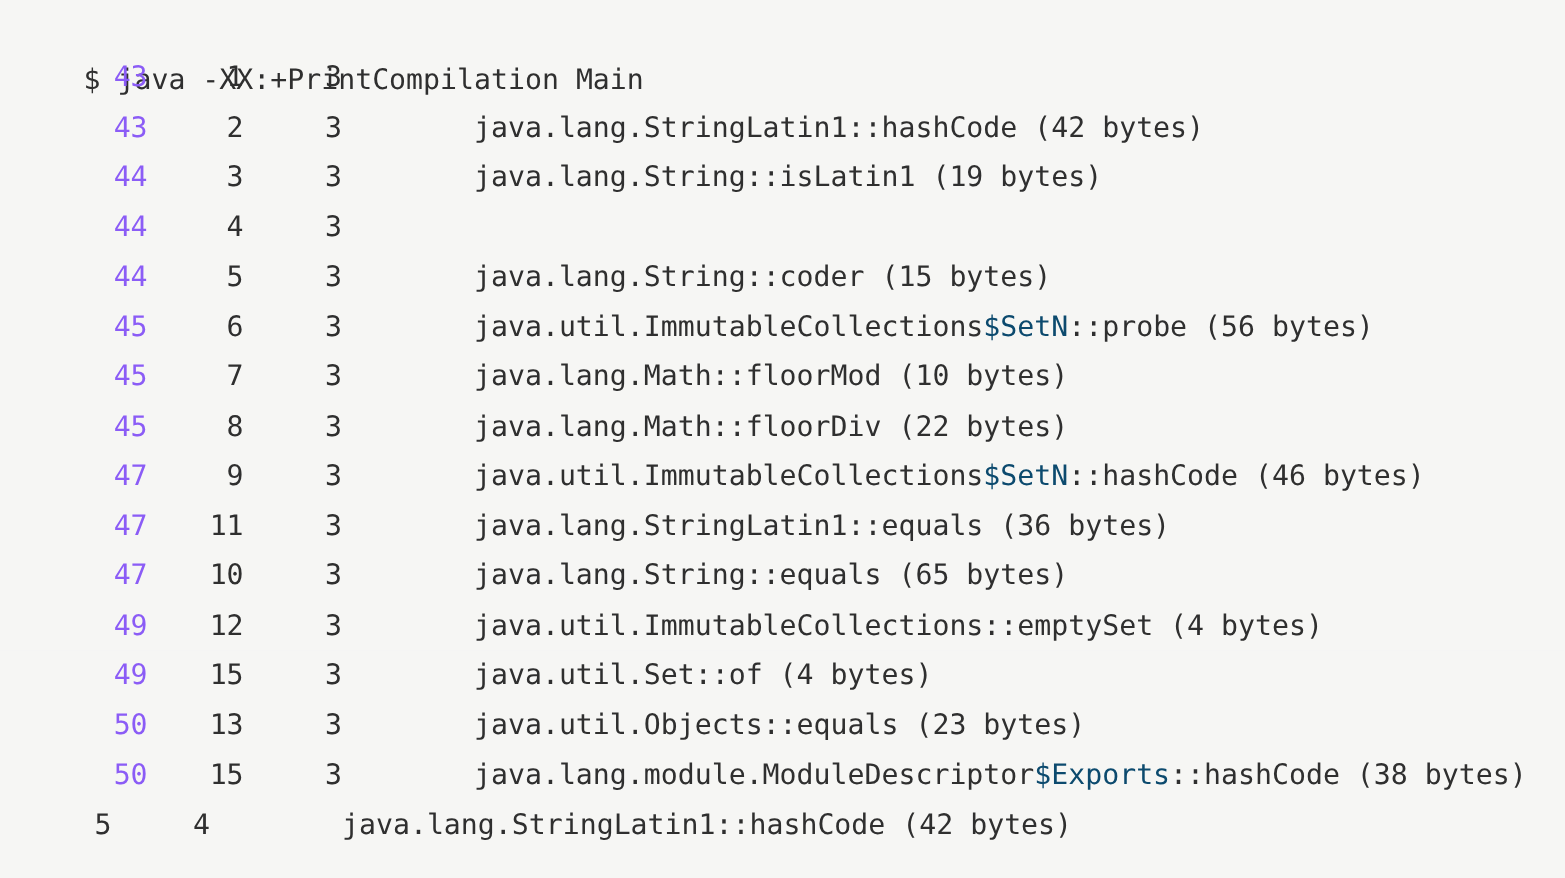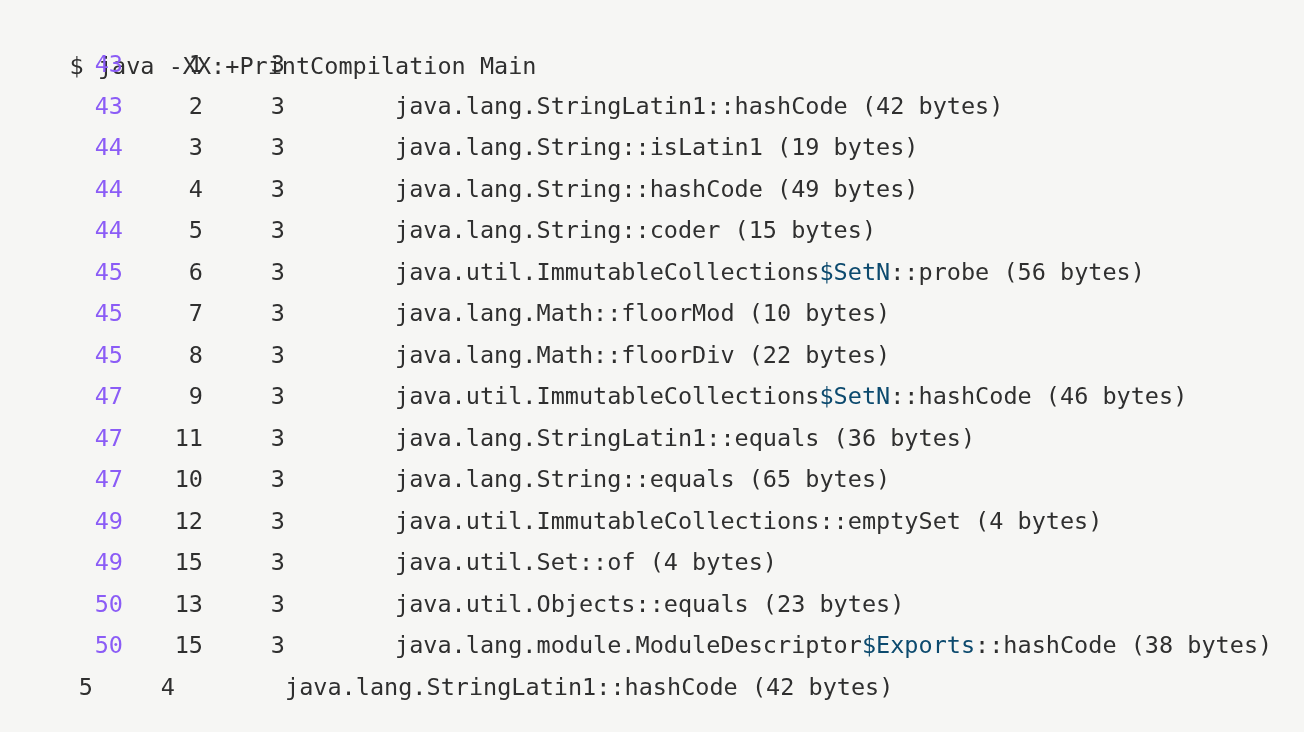--- a/index.html
+++ b/index.html
@@ -89,21 +89,21 @@
 <div id="terminal">
 
   <div class="line cmd-line">
     <span class="prompt-sigil">$</span><span class="cmd-text"> java -XX:+PrintCompilation Main</span>
   </div>
 
   <div id="log-rows">
       <div class="line log-line"><span class="col-timestamp">43</span><span class="col-compid">1</span><span class="col-level">3</span></div>
       <div class="line log-line"><span class="col-timestamp">43</span><span class="col-compid">2</span><span class="col-level">3</span><span class="col-method"><span>java.lang.StringLatin1</span><span class="nested"></span><span>::hashCode (42 bytes)</span></span></div>
       <div class="line log-line"><span class="col-timestamp">44</span><span class="col-compid">3</span><span class="col-level">3</span><span class="col-method"><span>java.lang.String</span><span class="nested"></span><span>::isLatin1 (19 bytes)</span></span></div>
-      <div class="line log-line"><span class="col-timestamp">44</span><span class="col-compid">4</span><span class="col-level">3</span><span class="col-method"><span>java.lang.String</span><span class="nested"></span><span>::hashCode (49 bytes)</span></span></div>
+      <div class="line log-line"><span class="col-timestamp">44</span><span class="col-compid">4</span><span class="col-level">3</span></div>
       <div class="line log-line"><span class="col-timestamp">44</span><span class="col-compid">5</span><span class="col-level">3</span><span class="col-method"><span>java.lang.String</span><span class="nested"></span><span>::coder (15 bytes)</span></span></div>
       <div class="line log-line"><span class="col-timestamp">45</span><span class="col-compid">6</span><span class="col-level">3</span><span class="col-method"><span>java.util.ImmutableCollections</span><span class="nested">$SetN</span><span>::probe (56 bytes)</span></span></div>
       <div class="line log-line"><span class="col-timestamp">45</span><span class="col-compid">7</span><span class="col-level">3</span><span class="col-method"><span>java.lang.Math</span><span class="nested"></span><span>::floorMod (10 bytes)</span></span></div>
       <div class="line log-line"><span class="col-timestamp">45</span><span class="col-compid">8</span><span class="col-level">3</span><span class="col-method"><span>java.lang.Math</span><span class="nested"></span><span>::floorDiv (22 bytes)</span></span></div>
       <div class="line log-line"><span class="col-timestamp">47</span><span class="col-compid">9</span><span class="col-level">3</span><span class="col-method"><span>java.util.ImmutableCollections</span><span class="nested">$SetN</span><span>::hashCode (46 bytes)</span></span></div>
       <div class="line log-line"><span class="col-timestamp">47</span><span class="col-compid">11</span><span class="col-level">3</span><span class="col-method"><span>java.lang.StringLatin1</span><span class="nested"></span><span>::equals (36 bytes)</span></span></div>
       <div class="line log-line"><span class="col-timestamp">47</span><span class="col-compid">10</span><span class="col-level">3</span><span class="col-method"><span>java.lang.String</span><span class="nested"></span><span>::equals (65 bytes)</span></span></div>
       <div class="line log-line"><span class="col-timestamp">49</span><span class="col-compid">12</span><span class="col-level">3</span><span class="col-method"><span>java.util.ImmutableCollections</span><span class="nested"></span><span>::emptySet (4 bytes)</span></span></div>
       <div class="line log-line"><span class="col-timestamp">49</span><span class="col-compid">15</span><span class="col-level">3</span><span class="col-method"><span>java.util.Set</span><span class="nested"></span><span>::of (4 bytes)</span></span></div>
       <div class="line log-line"><span class="col-timestamp">50</span><span class="col-compid">13</span><span class="col-level">3</span><span class="col-method"><span>java.util.Objects</span><span class="nested"></span><span>::equals (23 bytes)</span></span></div>

